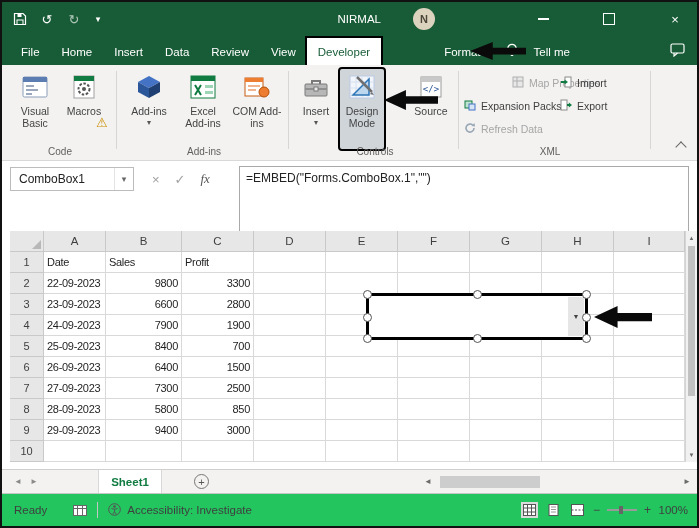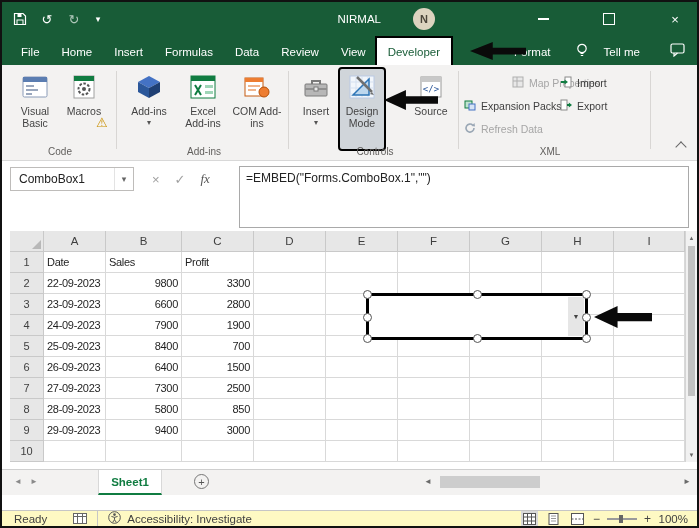--- a/index.html
+++ b/index.html
@@ -38,21 +38,21 @@
   .blabel{font-size:10.5px;color:#444;text-align:center;line-height:1.18;margin-top:3px;}
   .bcaret{font-size:8px;color:#555;margin-top:1px;}
   .bigbtn.pressed{background:#D0D5DA;}
   .annot-box{outline:2.5px solid #000;}
   .smallbtn{position:absolute;height:17px;display:flex;align-items:center;gap:5px;font-size:10.5px;color:#3f3f3f;white-space:nowrap;}
   .smallbtn.disabled{color:#A6A6A6;}
   .warn-badge{position:absolute;left:94px;top:50px;font-size:13px;color:#C98F00;}
   .collapse-chevron{position:absolute;right:12px;bottom:9px;width:7px;height:7px;border-left:1.6px solid #666;border-top:1.6px solid #666;transform:rotate(45deg);}
 
   
-  .fbar{position:absolute;left:0;top:159px;right:0;height:70px;background:#fff;}
+  .fbar{position:absolute;left:0;top:159px;right:0;height:90px;background:#fff;}
   .namebox{position:absolute;left:8px;top:6px;width:124px;height:24px;border:1px solid #BEBCBA;display:flex;align-items:center;font-size:12px;color:#222;box-sizing:border-box;background:#fff;}
   .nb-text{flex:1;padding-left:8px;}
   .nb-caret{width:18px;height:100%;border-left:1px solid #E3E3E3;color:#666;font-size:9px;display:flex;align-items:center;justify-content:center;}
   .fx-strip{position:absolute;left:150px;top:6px;height:24px;display:flex;align-items:center;gap:15px;}
   .fxb{font-size:13px;color:#A0A0A0;}
   .fxb.fx{font-family:"Liberation Serif",serif;font-style:italic;font-weight:normal;color:#555;}
   .formula-input{position:absolute;left:237px;top:5px;right:8px;bottom:3px;border:1.5px solid #A9A9A9;font-size:12px;color:#222;padding:4px 6px;box-sizing:border-box;background:#fff;}
 
   
   .sheet{position:absolute;left:8px;top:229px;display:grid;
@@ -85,21 +85,21 @@
 
   
   .sheetbar{position:absolute;left:0;right:0;bottom:31px;height:26px;background:#F3F2F1;border-top:1px solid #CFCFCF;box-sizing:border-box;}
   .nav-arrow{position:absolute;top:7px;font-size:8px;color:#8a8a8a;}
   .sheettab{position:absolute;left:96px;top:0;bottom:0;width:64px;background:#fff;border-left:1px solid #D8D8D8;border-right:1px solid #D8D8D8;border-bottom:2.5px solid #107C41;display:flex;align-items:center;justify-content:center;font-size:11.5px;font-weight:bold;color:#107C41;box-sizing:border-box;}
   .newsheet{position:absolute;left:192px;top:4px;width:15px;height:15px;border:1px solid #767676;border-radius:50%;display:flex;align-items:center;justify-content:center;font-size:11px;color:#555;box-sizing:border-box;}
   .hs-arrow{position:absolute;top:7px;font-size:8px;color:#6a6a6a;}
   .hs-thumb{position:absolute;left:438px;top:6px;width:100px;height:12px;background:#CDCDCD;}
 
   
-  .statusbar{position:absolute;left:0;right:0;bottom:0;height:16px;background:#fef9c3;border-top:1px solid #C6C6C6;display:flex;align-items:center;font-size:11.5px;color:#3f3f3f;box-sizing:border-box;}
+  .statusbar{position:absolute;left:0;right:0;bottom:0;height:33px;background:#22c55e;border-top:1px solid #C6C6C6;display:flex;align-items:center;font-size:11.5px;color:#3f3f3f;box-sizing:border-box;}
   .sb-ready{margin-left:12px;}
   .sb-macro{margin-left:26px;display:flex;align-items:center;}
   .sb-sep{width:1px;height:16px;background:#C6C6C6;margin:0 10px;}
   .sb-access{display:flex;align-items:center;gap:6px;}
   .sb-right{margin-left:auto;display:flex;align-items:center;gap:7px;padding-right:9px;}
   .viewbtn{width:17px;height:16px;display:flex;align-items:center;justify-content:center;}
   .viewbtn.active{background:#DADADA;}
   .zoom-glyph{font-size:12px;color:#444;}
   .zoom-track{width:30px;height:2px;background:#9a9a9a;position:relative;}
   .zoom-thumb{position:absolute;left:12px;top:-3px;width:4px;height:8px;background:#666;}
@@ -134,21 +134,20 @@
         </span>
       <span class="win-btn">×</span>
     </div>
   </div>
 
   <div class="tabbar">
     <div class="tabstrip">
         <div class="rtab">File</div>
         <div class="rtab">Home</div>
         <div class="rtab">Insert</div>
-        <div class="rtab">Formulas</div>
         <div class="rtab">Data</div>
         <div class="rtab">Review</div>
         <div class="rtab">View</div>
         <div class="rtab active">Developer</div>
         <div class="rtab pushed">Format</div>
       </div>
     <div class="tellme">
       <span>
         <svg width="12" height="15" viewBox="0 0 12 15">
             <circle cx="6" cy="5.5" r="4.2" fill="none" stroke="#fff" stroke-width="1.2"></circle>

